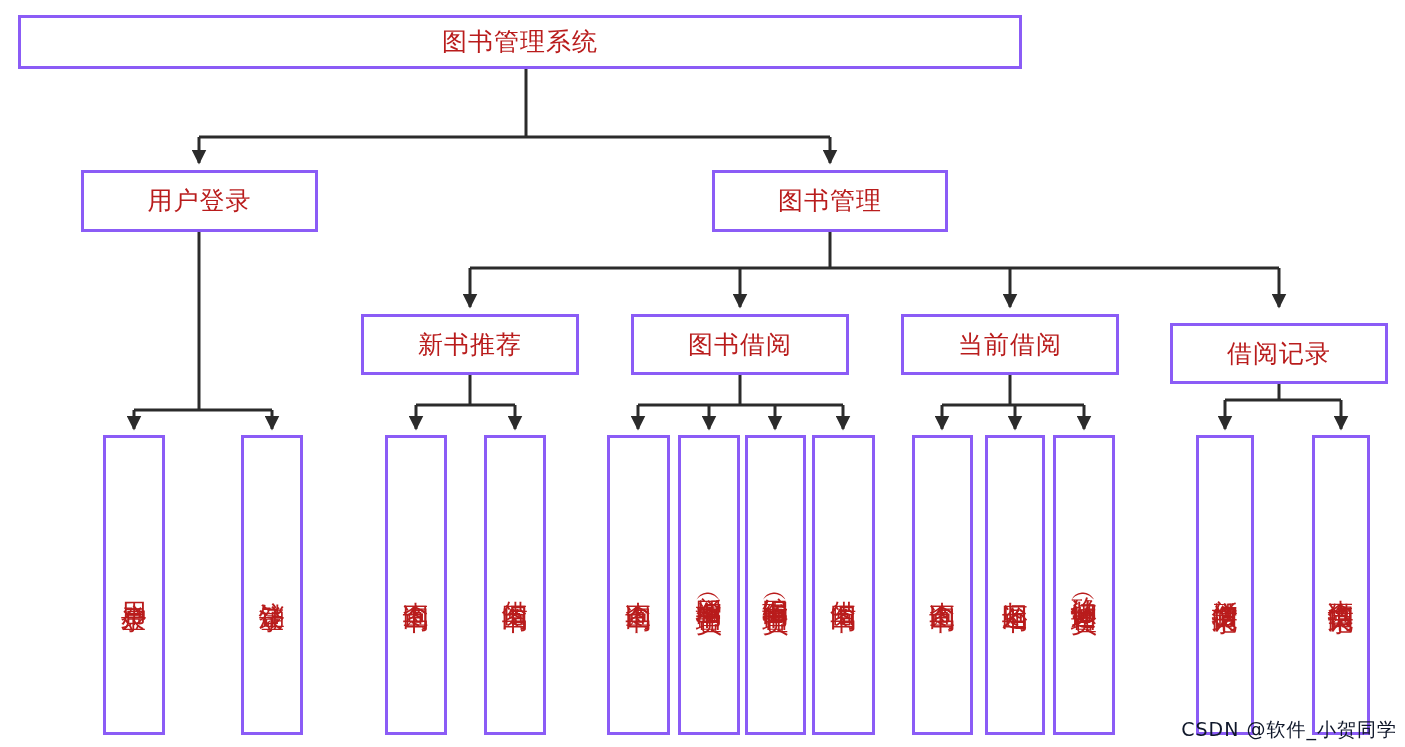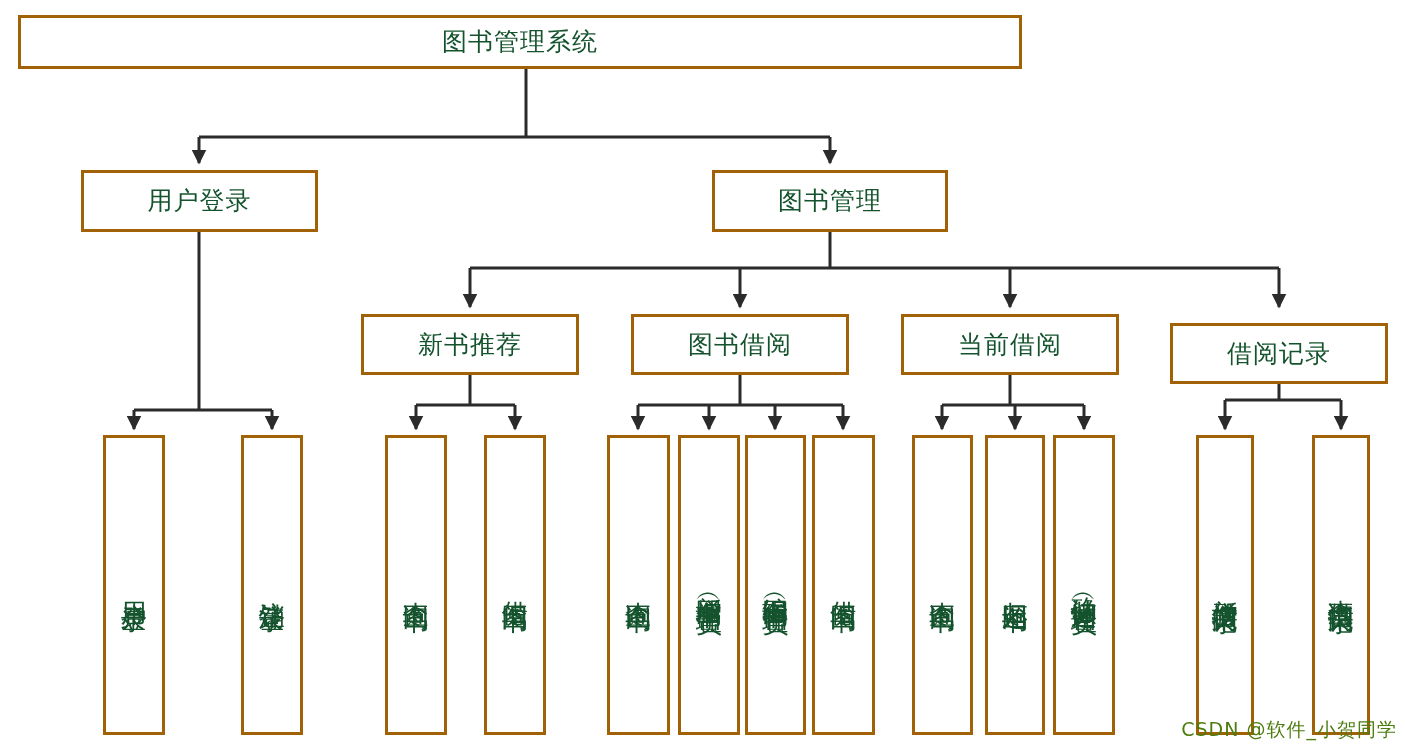--- a/index.html
+++ b/index.html
@@ -22,26 +22,26 @@
     position: absolute;
     left: 0;
     top: 0;
     width: 1405px;
     height: 747px;
     pointer-events: none;
   }
   .node {
     position: absolute;
     box-sizing: border-box;
-    border: 3px solid #a16207;
+    border: 3px solid #8b5cf6;
     background: #ffffff;
     display: flex;
     align-items: center;
     justify-content: center;
-    color: #14532d;
+    color: #b91c1c;
     text-align: left;
   }
   .node.horiz {
     font-size: 25px;
     line-height: 1.2;
     letter-spacing: 1px;
   }
   .node.vert {
     writing-mode: vertical-rl;
     text-orientation: upright;
@@ -53,21 +53,21 @@
   .node.vert .lbl {
     writing-mode: vertical-rl;
     text-orientation: upright;
     white-space: nowrap;
   }
   #watermark {
     position: absolute;
     right: 8px;
     bottom: 4px;
     font-size: 19px;
-    color: #4d7c0f;
+    color: #0f172a;
     letter-spacing: 1px;
     white-space: nowrap;
     user-select: none;
   }
 </style>
 </head>
 <body>
 
 <div id="canvas">
 

